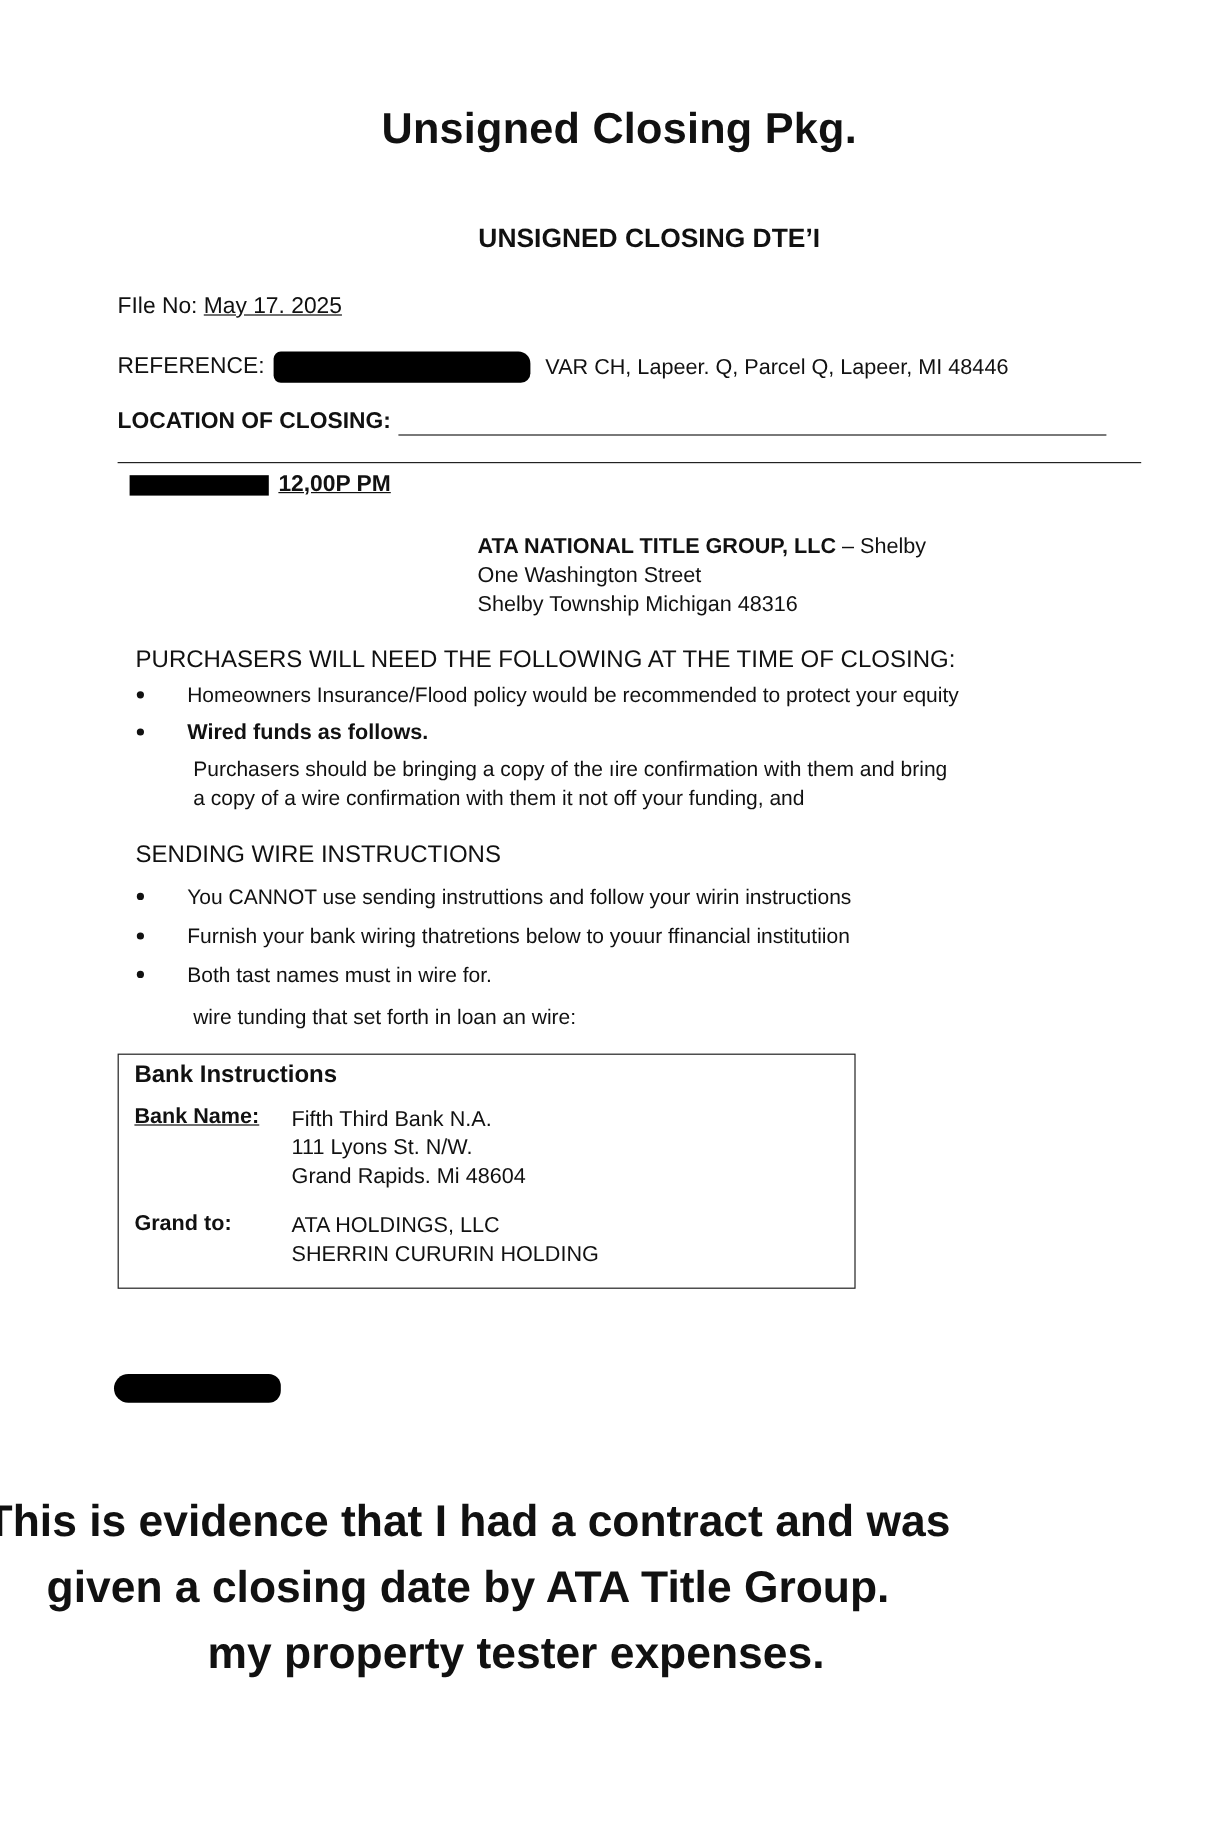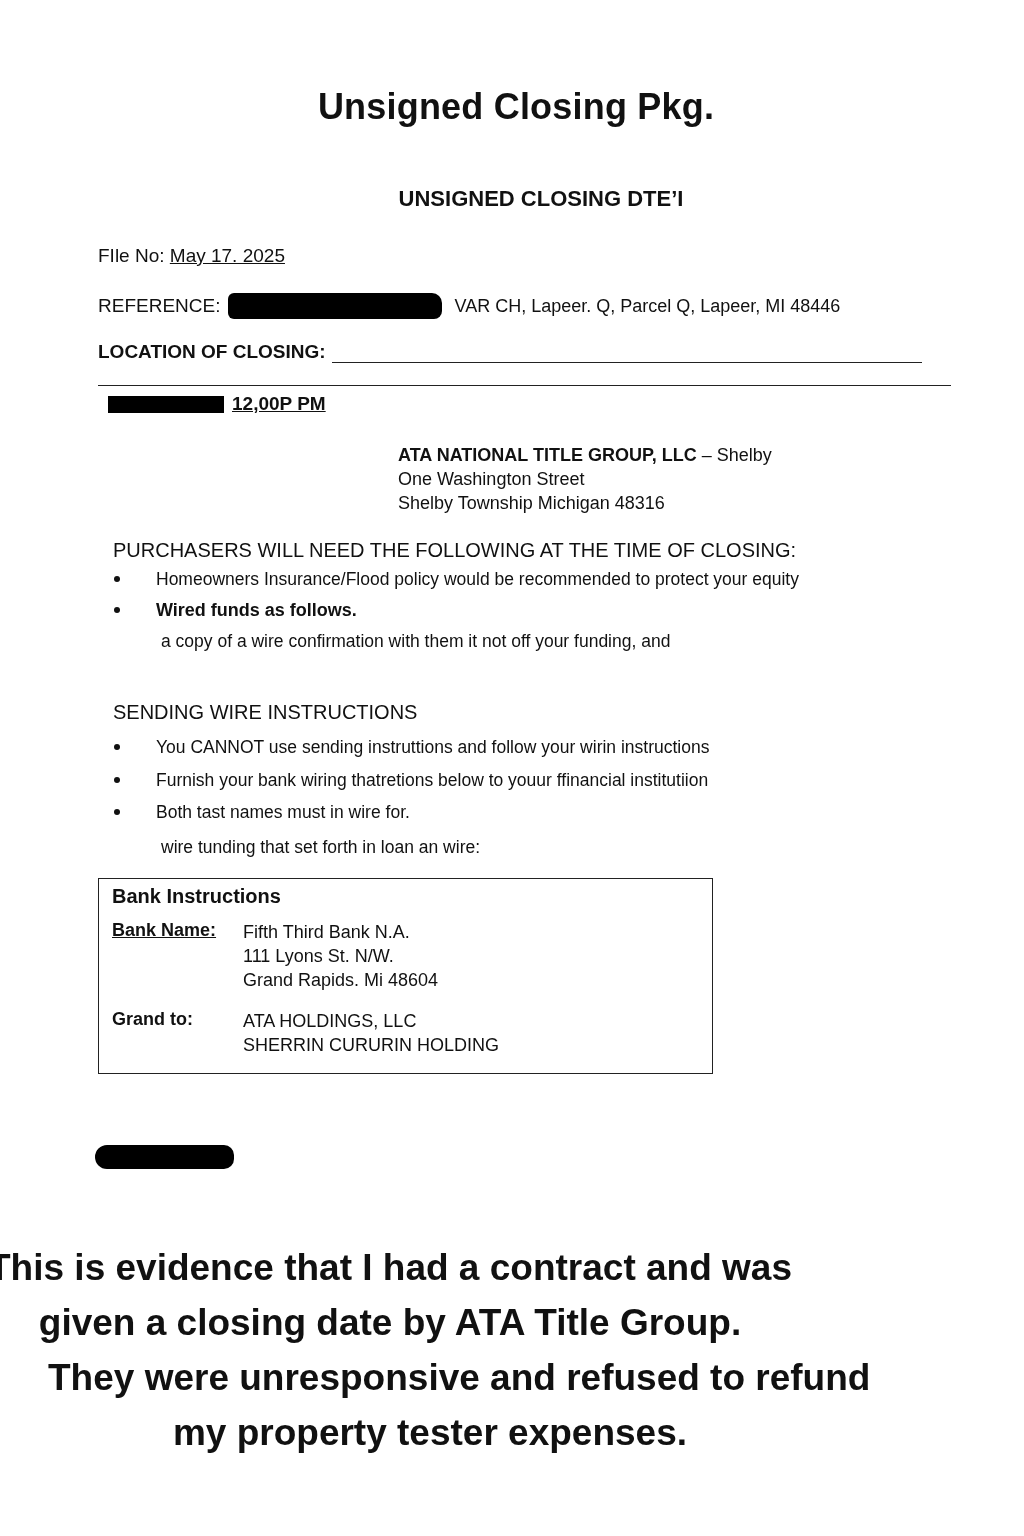--- a/index.html
+++ b/index.html
@@ -92,20 +92,21 @@
 <div class="abs section-head purch-head">PURCHASERS WILL NEED THE FOLLOWING AT THE TIME OF CLOSING:</div>
 <div class="abs bullet b1">
   <span class="dot"></span>
   <span>Homeowners Insurance/Flood policy would be recommended to protect your equity</span>
 </div>
 <div class="abs bullet b2">
   <span class="dot"></span>
   <span>Wired funds as follows.</span>
 </div>
 <div class="abs para p1">
+  <div>Purchasers should be bringing a copy of the ıire confirmation with them and bring</div>
   <div>a copy of a wire confirmation with them it not off your funding, and</div>
 </div>
 
 <div class="abs section-head wire-head">SENDING WIRE INSTRUCTIONS</div>
 <div class="abs bullet b3">
   <span class="dot"></span>
   <span>You CANNOT use sending instruttions and follow your wirin instructions</span>
 </div>
 <div class="abs bullet b4">
   <span class="dot"></span>
@@ -129,15 +130,14 @@
 <div class="abs bank-val ct-val">
   <div>ATA HOLDINGS, LLC</div>
   <div>SHERRIN CURURIN  HOLDING</div>
 </div>
 
 <div class="abs redact redact-sig"></div>
 
 <div class="abs caption">
   <div class="cap1">This is evidence that I had a contract and was</div>
   <div class="cap2">given a closing date by ATA Title Group.</div>
-  <div class="cap3">They were unresponsive and refused to refund</div>
   <div class="cap4">my property tester expenses.</div>
 </div>
 
 </body></html>

